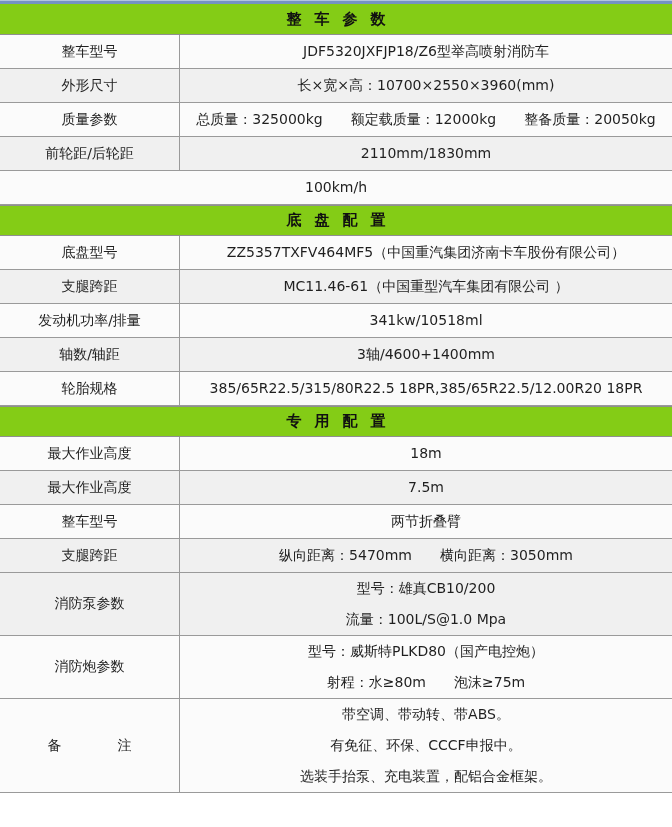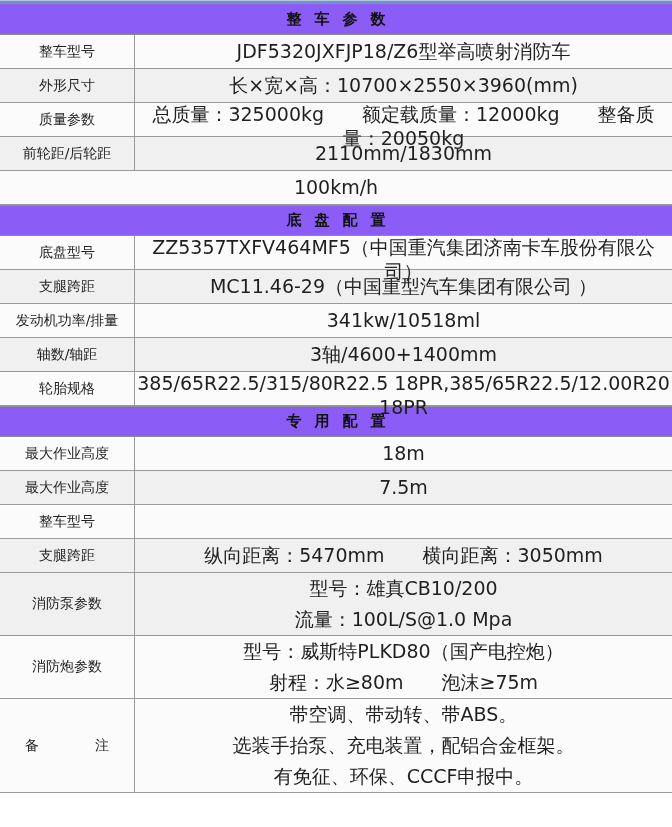--- a/index.html
+++ b/index.html
@@ -12,21 +12,21 @@
     overflow: hidden;
   }
   .spec-table { width: 672px; }
   .top-bar {
     height: 4px;
     background: #7493c3;
     border-top: 1px solid #b3c5e0;
   }
   .section-header {
     height: 31px;
-    background: #8b5cf6;
+    background: #84cc16;
     border-top: 1px solid #8f8f8f;
     border-bottom: 1px solid #8f8f8f;
     display: flex;
     align-items: center;
     justify-content: center;
     font-weight: bold;
     font-size: 15px;
     letter-spacing: 13px;
     text-indent: 13px;
     color: #111111;
@@ -35,36 +35,36 @@
   .row {
     display: flex;
     border-bottom: 1px solid #9a9a9a;
     background: #fbfbfb;
   }
   .row.shade { background: #f0f0f0; }
   .row.lines-1 { height: 34px; }
   .row.lines-2 { height: 63px; }
   .row.lines-3 { height: 94px; }
   .row .label-cell {
-    width: 135px;
+    width: 180px;
     border-right: 1px solid #9a9a9a;
     display: flex;
     align-items: center;
     justify-content: center;
     font-size: 14px;
     white-space: pre;
     text-align: center;
   }
   .row .value-cell {
     flex: 1;
     display: flex;
     flex-direction: column;
     justify-content: space-around;
     align-items: center;
-    font-size: 19px;
+    font-size: 14px;
     text-align: center;
   }
   .row .value-line { white-space: pre-wrap; line-height: 1.25; }
 </style>
 </head>
 <body>
 
 <div class="spec-table">
   <div class="top-bar"></div>
   <div id="table-body">
@@ -101,21 +101,21 @@
       <div class="section-header">底盘配置</div>
       <div class="row lines-1">
         <div class="label-cell">底盘型号</div>
         <div class="value-cell">
           <div class="value-line">ZZ5357TXFV464MF5（中国重汽集团济南卡车股份有限公司）</div>
         </div>
       </div>
       <div class="row lines-1 shade">
         <div class="label-cell">支腿跨距</div>
         <div class="value-cell">
-          <div class="value-line">MC11.46-29（中国重型汽车集团有限公司 ）</div>
+          <div class="value-line">MC11.46-61（中国重型汽车集团有限公司 ）</div>
         </div>
       </div>
       <div class="row lines-1">
         <div class="label-cell">发动机功率/排量</div>
         <div class="value-cell">
           <div class="value-line">341kw/10518ml</div>
         </div>
       </div>
       <div class="row lines-1 shade">
         <div class="label-cell">轴数/轴距</div>
@@ -137,20 +137,23 @@
         </div>
       </div>
       <div class="row lines-1 shade">
         <div class="label-cell">最大作业高度</div>
         <div class="value-cell">
           <div class="value-line">7.5m</div>
         </div>
       </div>
       <div class="row lines-1">
         <div class="label-cell">整车型号</div>
+        <div class="value-cell">
+          <div class="value-line">两节折叠臂</div>
+        </div>
       </div>
       <div class="row lines-1 shade">
         <div class="label-cell">支腿跨距</div>
         <div class="value-cell">
           <div class="value-line">纵向距离：5470mm　　横向距离：3050mm</div>
         </div>
       </div>
       <div class="row lines-2 shade">
         <div class="label-cell">消防泵参数</div>
         <div class="value-cell">
@@ -162,18 +165,18 @@
         <div class="label-cell">消防炮参数</div>
         <div class="value-cell">
           <div class="value-line">型号：威斯特PLKD80（国产电控炮）</div>
           <div class="value-line">射程：水≥80m　　泡沫≥75m</div>
         </div>
       </div>
       <div class="row lines-3">
         <div class="label-cell">备　　　　注</div>
         <div class="value-cell">
           <div class="value-line">带空调、带动转、带ABS。</div>
+          <div class="value-line">有免征、环保、CCCF申报中。</div>
           <div class="value-line">选装手抬泵、充电装置，配铝合金框架。</div>
-          <div class="value-line">有免征、环保、CCCF申报中。</div>
         </div>
       </div>
     </div>
 </div>
 
 </body></html>

